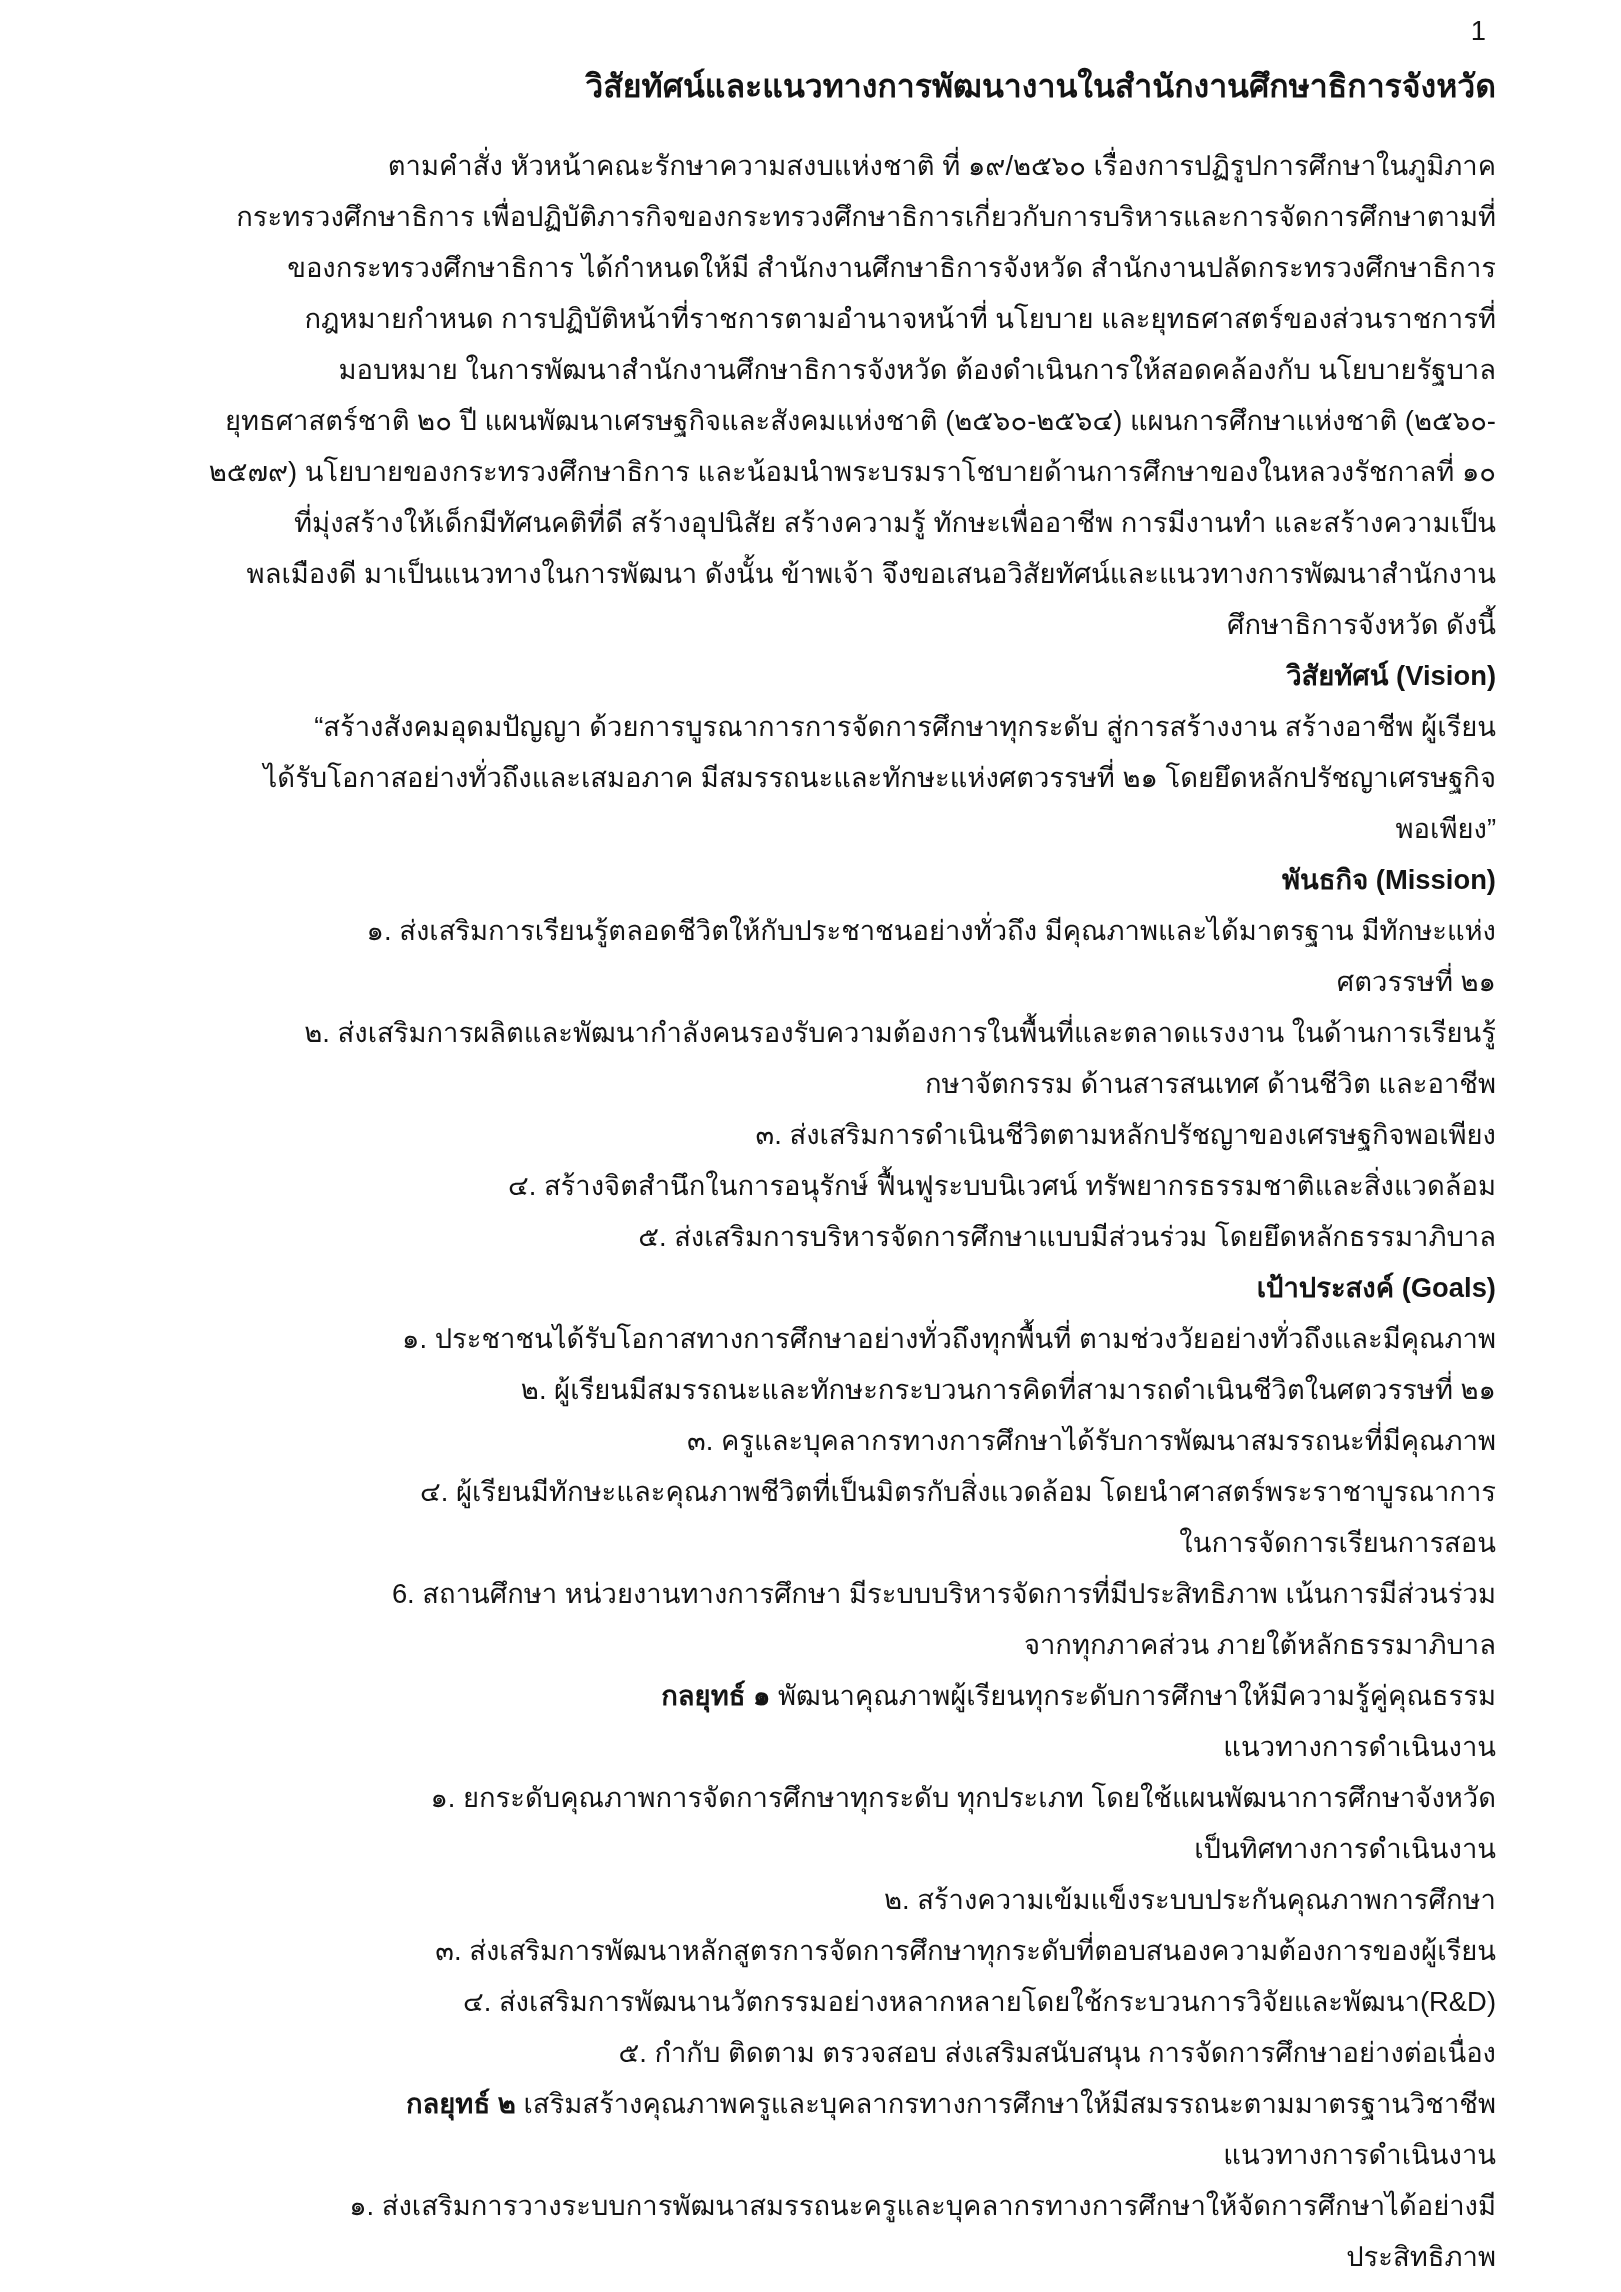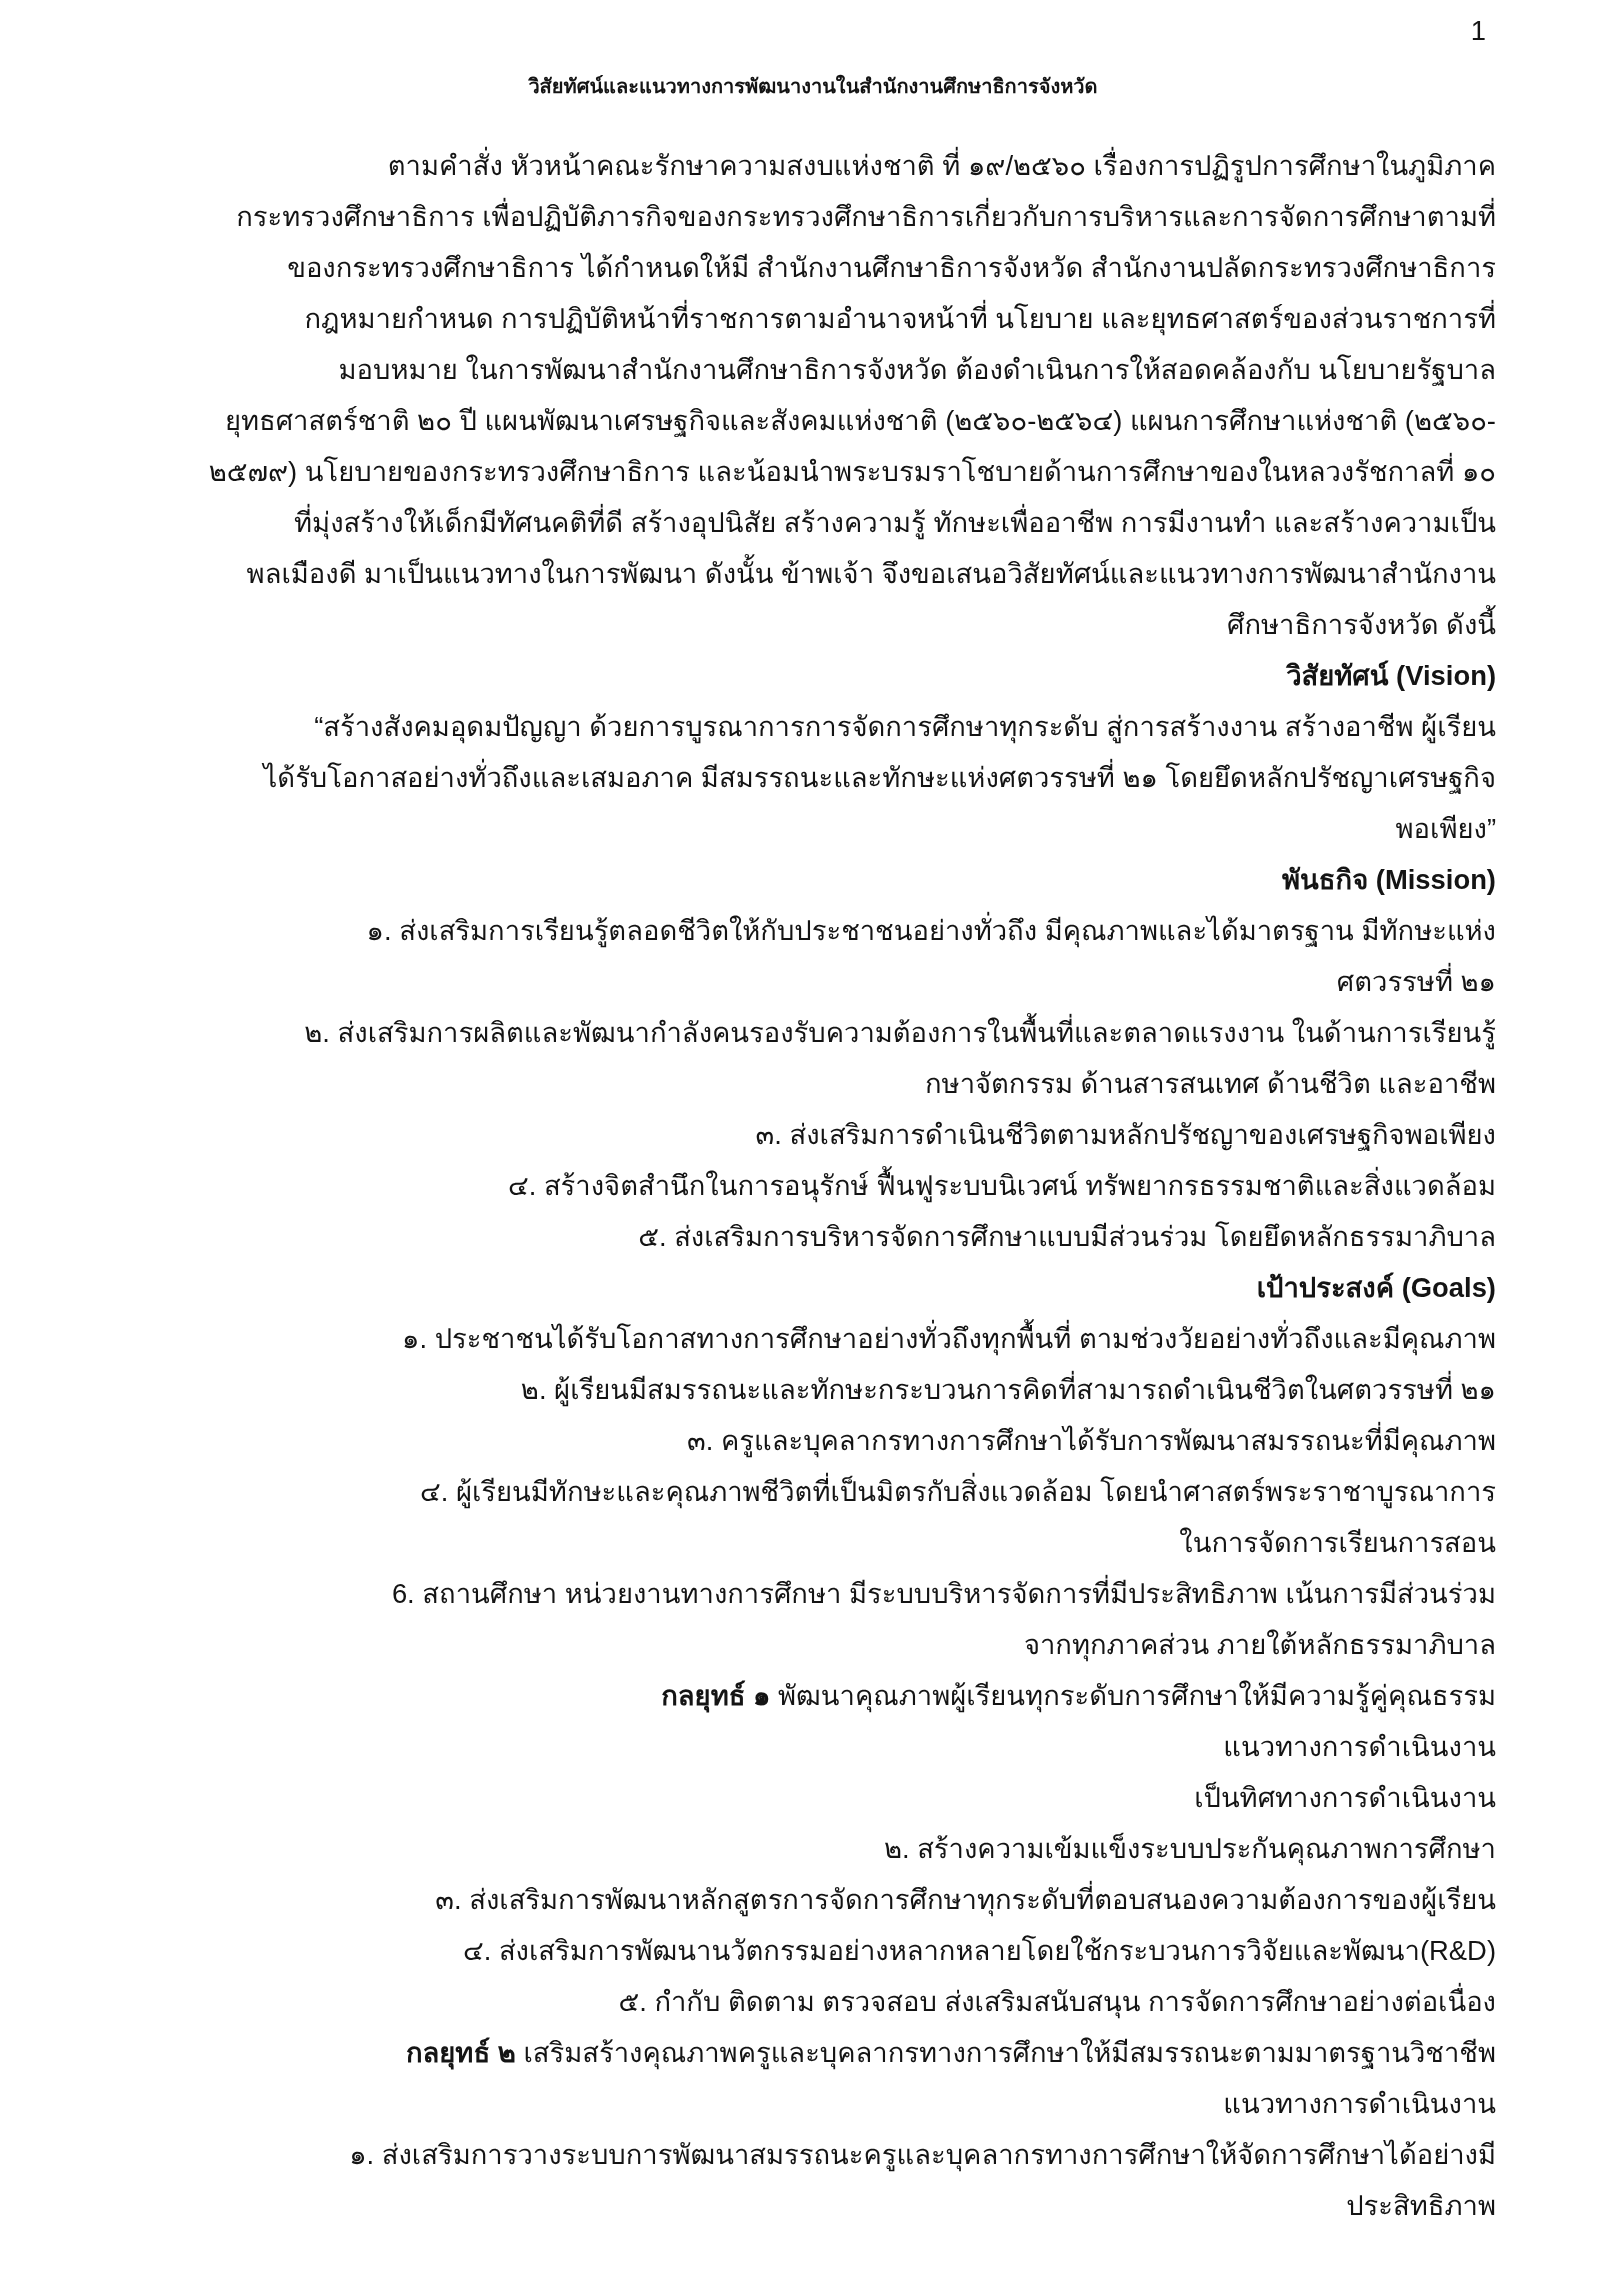--- a/index.html
+++ b/index.html
@@ -13,23 +13,23 @@
     overflow:hidden;
   }
   .page-number{
     position:absolute;top:13.7px;right:135px;
     font-size:27.4px;line-height:33px;color:#141414;
   }
   .content{
     position:absolute;left:130px;right:125px;top:61px;
   }
   .doc-title{
-    text-align:center;
+    text-align:right;
     font-weight:bold;
-    font-size:20px;
+    font-size:32px;
     line-height:51px;
     margin:0 0 28px 0;
     white-space:nowrap;
   }
   .line{
     font-size:27.4px;
     line-height:51px;
     white-space:nowrap;
     text-align:right;
   }
@@ -76,20 +76,21 @@
         <div class="line h">เป้าประสงค์ (Goals)</div>
         <div class="line li">๑. ประชาชนได้รับโอกาสทางการศึกษาอย่างทั่วถึงทุกพื้นที่ ตามช่วงวัยอย่างทั่วถึงและมีคุณภาพ</div>
         <div class="line li">๒. ผู้เรียนมีสมรรถนะและทักษะกระบวนการคิดที่สามารถดำเนินชีวิตในศตวรรษที่ ๒๑</div>
         <div class="line li">๓. ครูและบุคลากรทางการศึกษาได้รับการพัฒนาสมรรถนะที่มีคุณภาพ</div>
         <div class="line li">๔. ผู้เรียนมีทักษะและคุณภาพชีวิตที่เป็นมิตรกับสิ่งแวดล้อม โดยนำศาสตร์พระราชาบูรณาการ</div>
         <div class="line p">ในการจัดการเรียนการสอน</div>
         <div class="line li">6. สถานศึกษา หน่วยงานทางการศึกษา มีระบบบริหารจัดการที่มีประสิทธิภาพ เน้นการมีส่วนร่วม</div>
         <div class="line p">จากทุกภาคส่วน ภายใต้หลักธรรมาภิบาล</div>
         <div class="line strategy"><span class="strategy-label">กลยุทธ์ ๑</span><span> </span><span class="strategy-text">พัฒนาคุณภาพผู้เรียนทุกระดับการศึกษาให้มีความรู้คู่คุณธรรม</span></div>
         <div class="line li">แนวทางการดำเนินงาน</div>
+        <div class="line li">๑. ยกระดับคุณภาพการจัดการศึกษาทุกระดับ ทุกประเภท โดยใช้แผนพัฒนาการศึกษาจังหวัด</div>
         <div class="line li2">เป็นทิศทางการดำเนินงาน</div>
         <div class="line li">๒. สร้างความเข้มแข็งระบบประกันคุณภาพการศึกษา</div>
         <div class="line li">๓. ส่งเสริมการพัฒนาหลักสูตรการจัดการศึกษาทุกระดับที่ตอบสนองความต้องการของผู้เรียน</div>
         <div class="line li">๔. ส่งเสริมการพัฒนานวัตกรรมอย่างหลากหลายโดยใช้กระบวนการวิจัยและพัฒนา(R&amp;D)</div>
         <div class="line li">๕. กำกับ ติดตาม ตรวจสอบ ส่งเสริมสนับสนุน การจัดการศึกษาอย่างต่อเนื่อง</div>
         <div class="line strategy"><span class="strategy-label">กลยุทธ์ ๒</span><span> </span><span class="strategy-text">เสริมสร้างคุณภาพครูและบุคลากรทางการศึกษาให้มีสมรรถนะตามมาตรฐานวิชาชีพ</span></div>
         <div class="line li">แนวทางการดำเนินงาน</div>
         <div class="line li">๑. ส่งเสริมการวางระบบการพัฒนาสมรรถนะครูและบุคลากรทางการศึกษาให้จัดการศึกษาได้อย่างมี</div>
         <div class="line p">ประสิทธิภาพ</div>
       </div>

